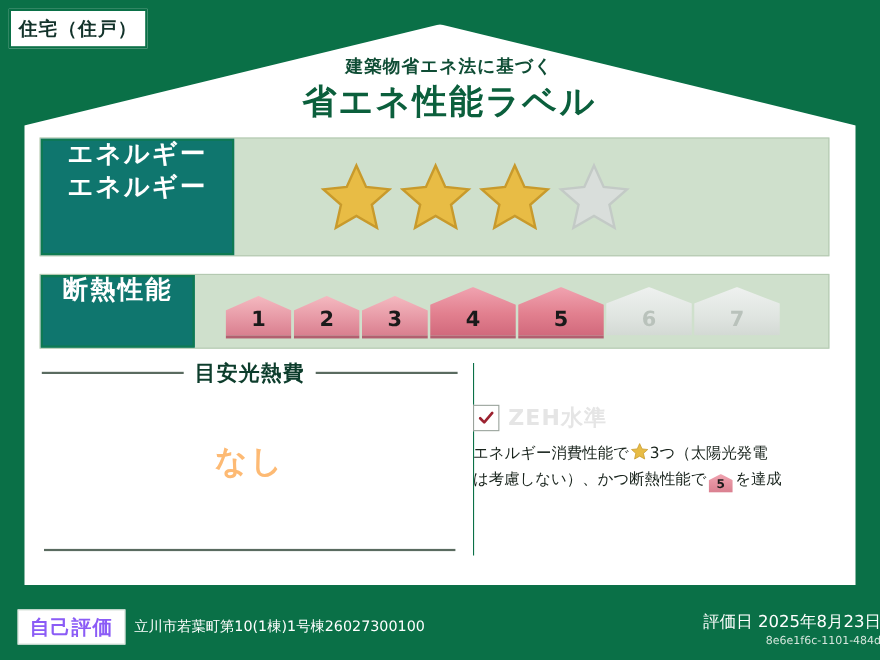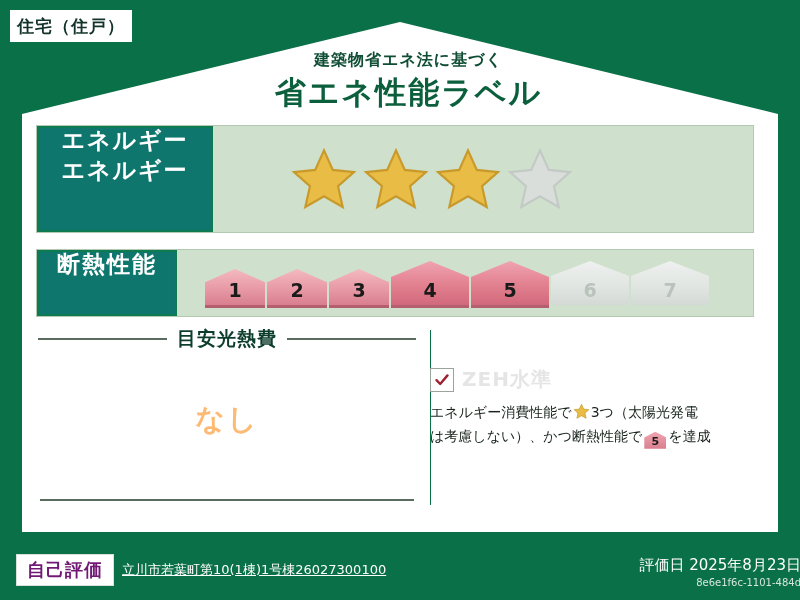--- a/index.html
+++ b/index.html
@@ -292,31 +292,30 @@
   .footer-left {
     position: absolute;
     left: 16px; bottom: 14px;
     display: flex;
     align-items: center;
     gap: 8px;
   }
   .self-eval {
     background: #ffffff;
     border: 1px solid #d8e2da;
-    color: #701a75;
+    color: #8b5cf6;
     font-weight: bold;
     font-size: 18px;
     padding: 3px 10px;
     letter-spacing: 1px;
   }
   .addr {
     color: #ffffff;
     font-size: 13px;
     white-space: nowrap;
-    text-decoration: underline;
   }
   .footer-right {
     position: absolute;
     right: 16px; bottom: 12px;
     text-align: right;
     color: #ffffff;
   }
   .eval-date { font-size: 15px; }
   .doc-hash { font-size: 10px; color: #d6e6dd; margin-top: 2px; }
 </style>

